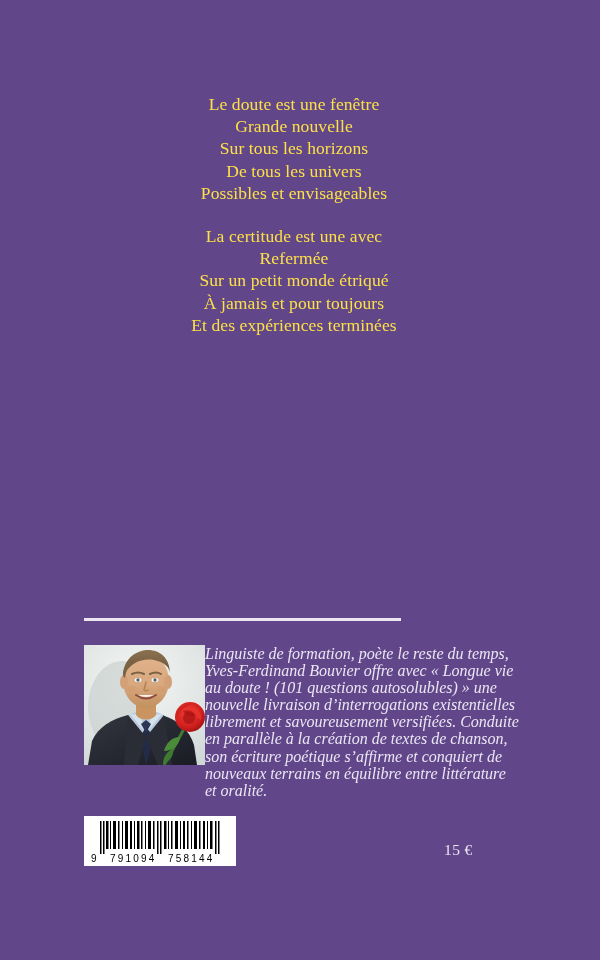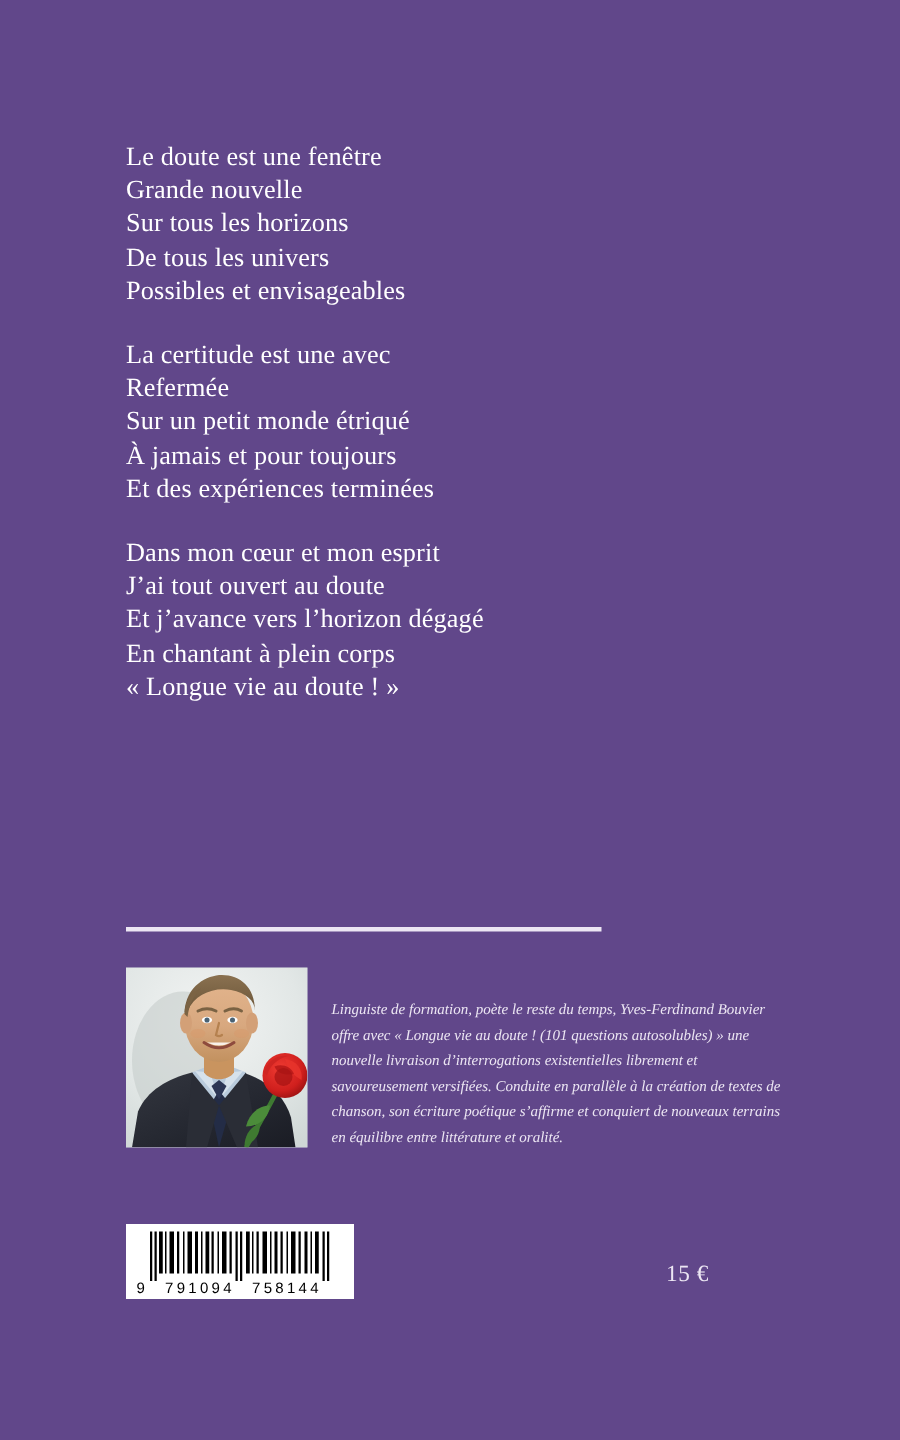--- a/index.html
+++ b/index.html
@@ -20,25 +20,26 @@
     position: absolute;
     left: 84px;
     top: 93px;
     width: 420px;
   }
   .stanza {
     margin: 0 0 21px 0;
   }
   .stanza:last-child { margin-bottom: 0; }
   .verse {
-    color: #ffffff;
+    color: #fde047;
     font-size: 17.5px;
     line-height: 22.2px;
     white-space: pre;
     letter-spacing: 0.1px;
+    text-align: center;
   }
 
   
   #divider {
     position: absolute;
     left: 84px;
     top: 618px;
     width: 317px;
     height: 3px;
     background: #ece6f3;
@@ -60,27 +61,25 @@
     width: 121px;
     height: 120px;
     flex: 0 0 121px;
     overflow: hidden;
     background: #cfd6da;
   }
   #author-photo svg { display: block; }
 
   #author-bio {
     flex: 1 1 auto;
-    padding-left: 16px;
     color: #ece6f3;
-    font-size: 10px;
+    font-size: 16px;
     line-height: 17.1px;
     font-style: italic;
     text-align: left;
-    margin-top: 20px;
   }
 
   
   #barcode {
     position: absolute;
     left: 84px;
     top: 816px;
     width: 152px;
     height: 50px;
     background: #ffffff;
@@ -115,27 +114,20 @@
   </div>
 
   <div class="stanza">
     <div class="verse">La certitude est une avec</div>
     <div class="verse">Refermée</div>
     <div class="verse">Sur un petit monde étriqué</div>
     <div class="verse">À jamais et pour toujours</div>
     <div class="verse">Et des expériences terminées</div>
   </div>
 
-  <div class="stanza">
-    <div class="verse">Dans mon cœur et mon esprit</div>
-    <div class="verse">J’ai tout ouvert au doute</div>
-    <div class="verse">Et j’avance vers l’horizon dégagé</div>
-    <div class="verse">En chantant à plein corps</div>
-    <div class="verse">« Longue vie au doute ! »</div>
-  </div>
 
 </div>
 
 <div id="divider"></div>
 
 <div id="author-block">
 
   <div id="author-photo">
     <svg width="121" height="120" viewBox="0 0 121 120" xmlns="http://www.w3.org/2000/svg">
       <defs>

